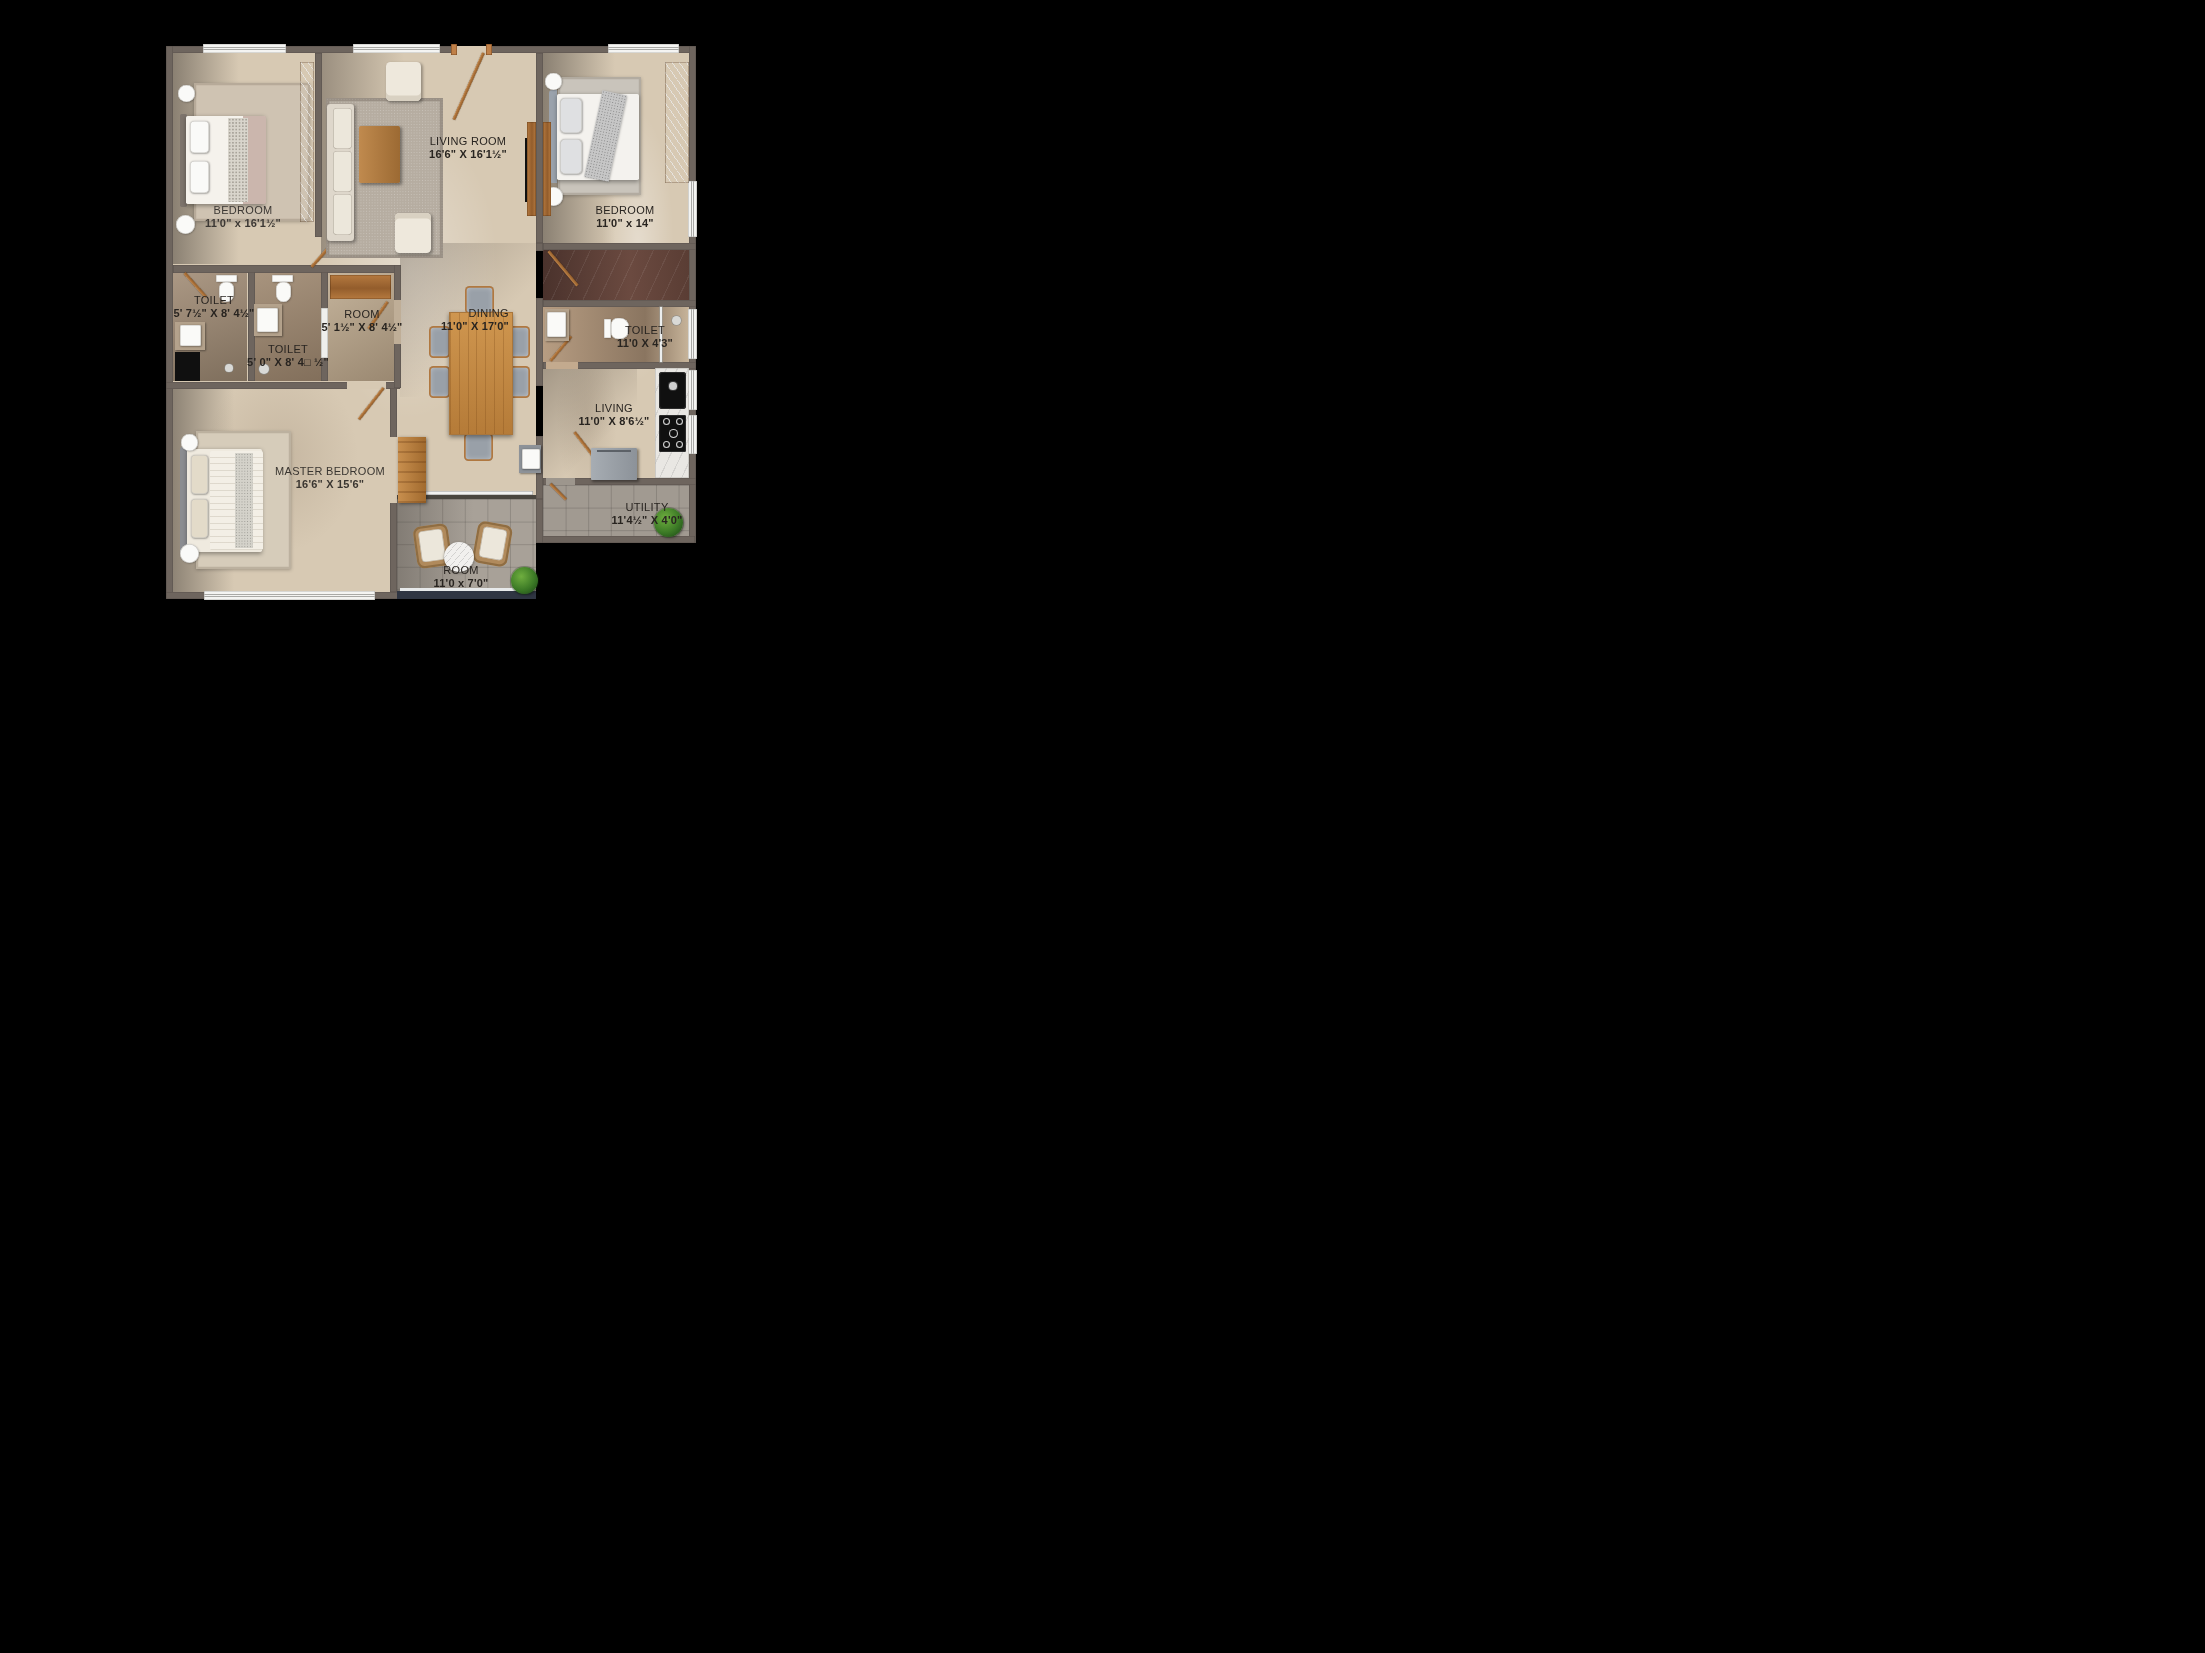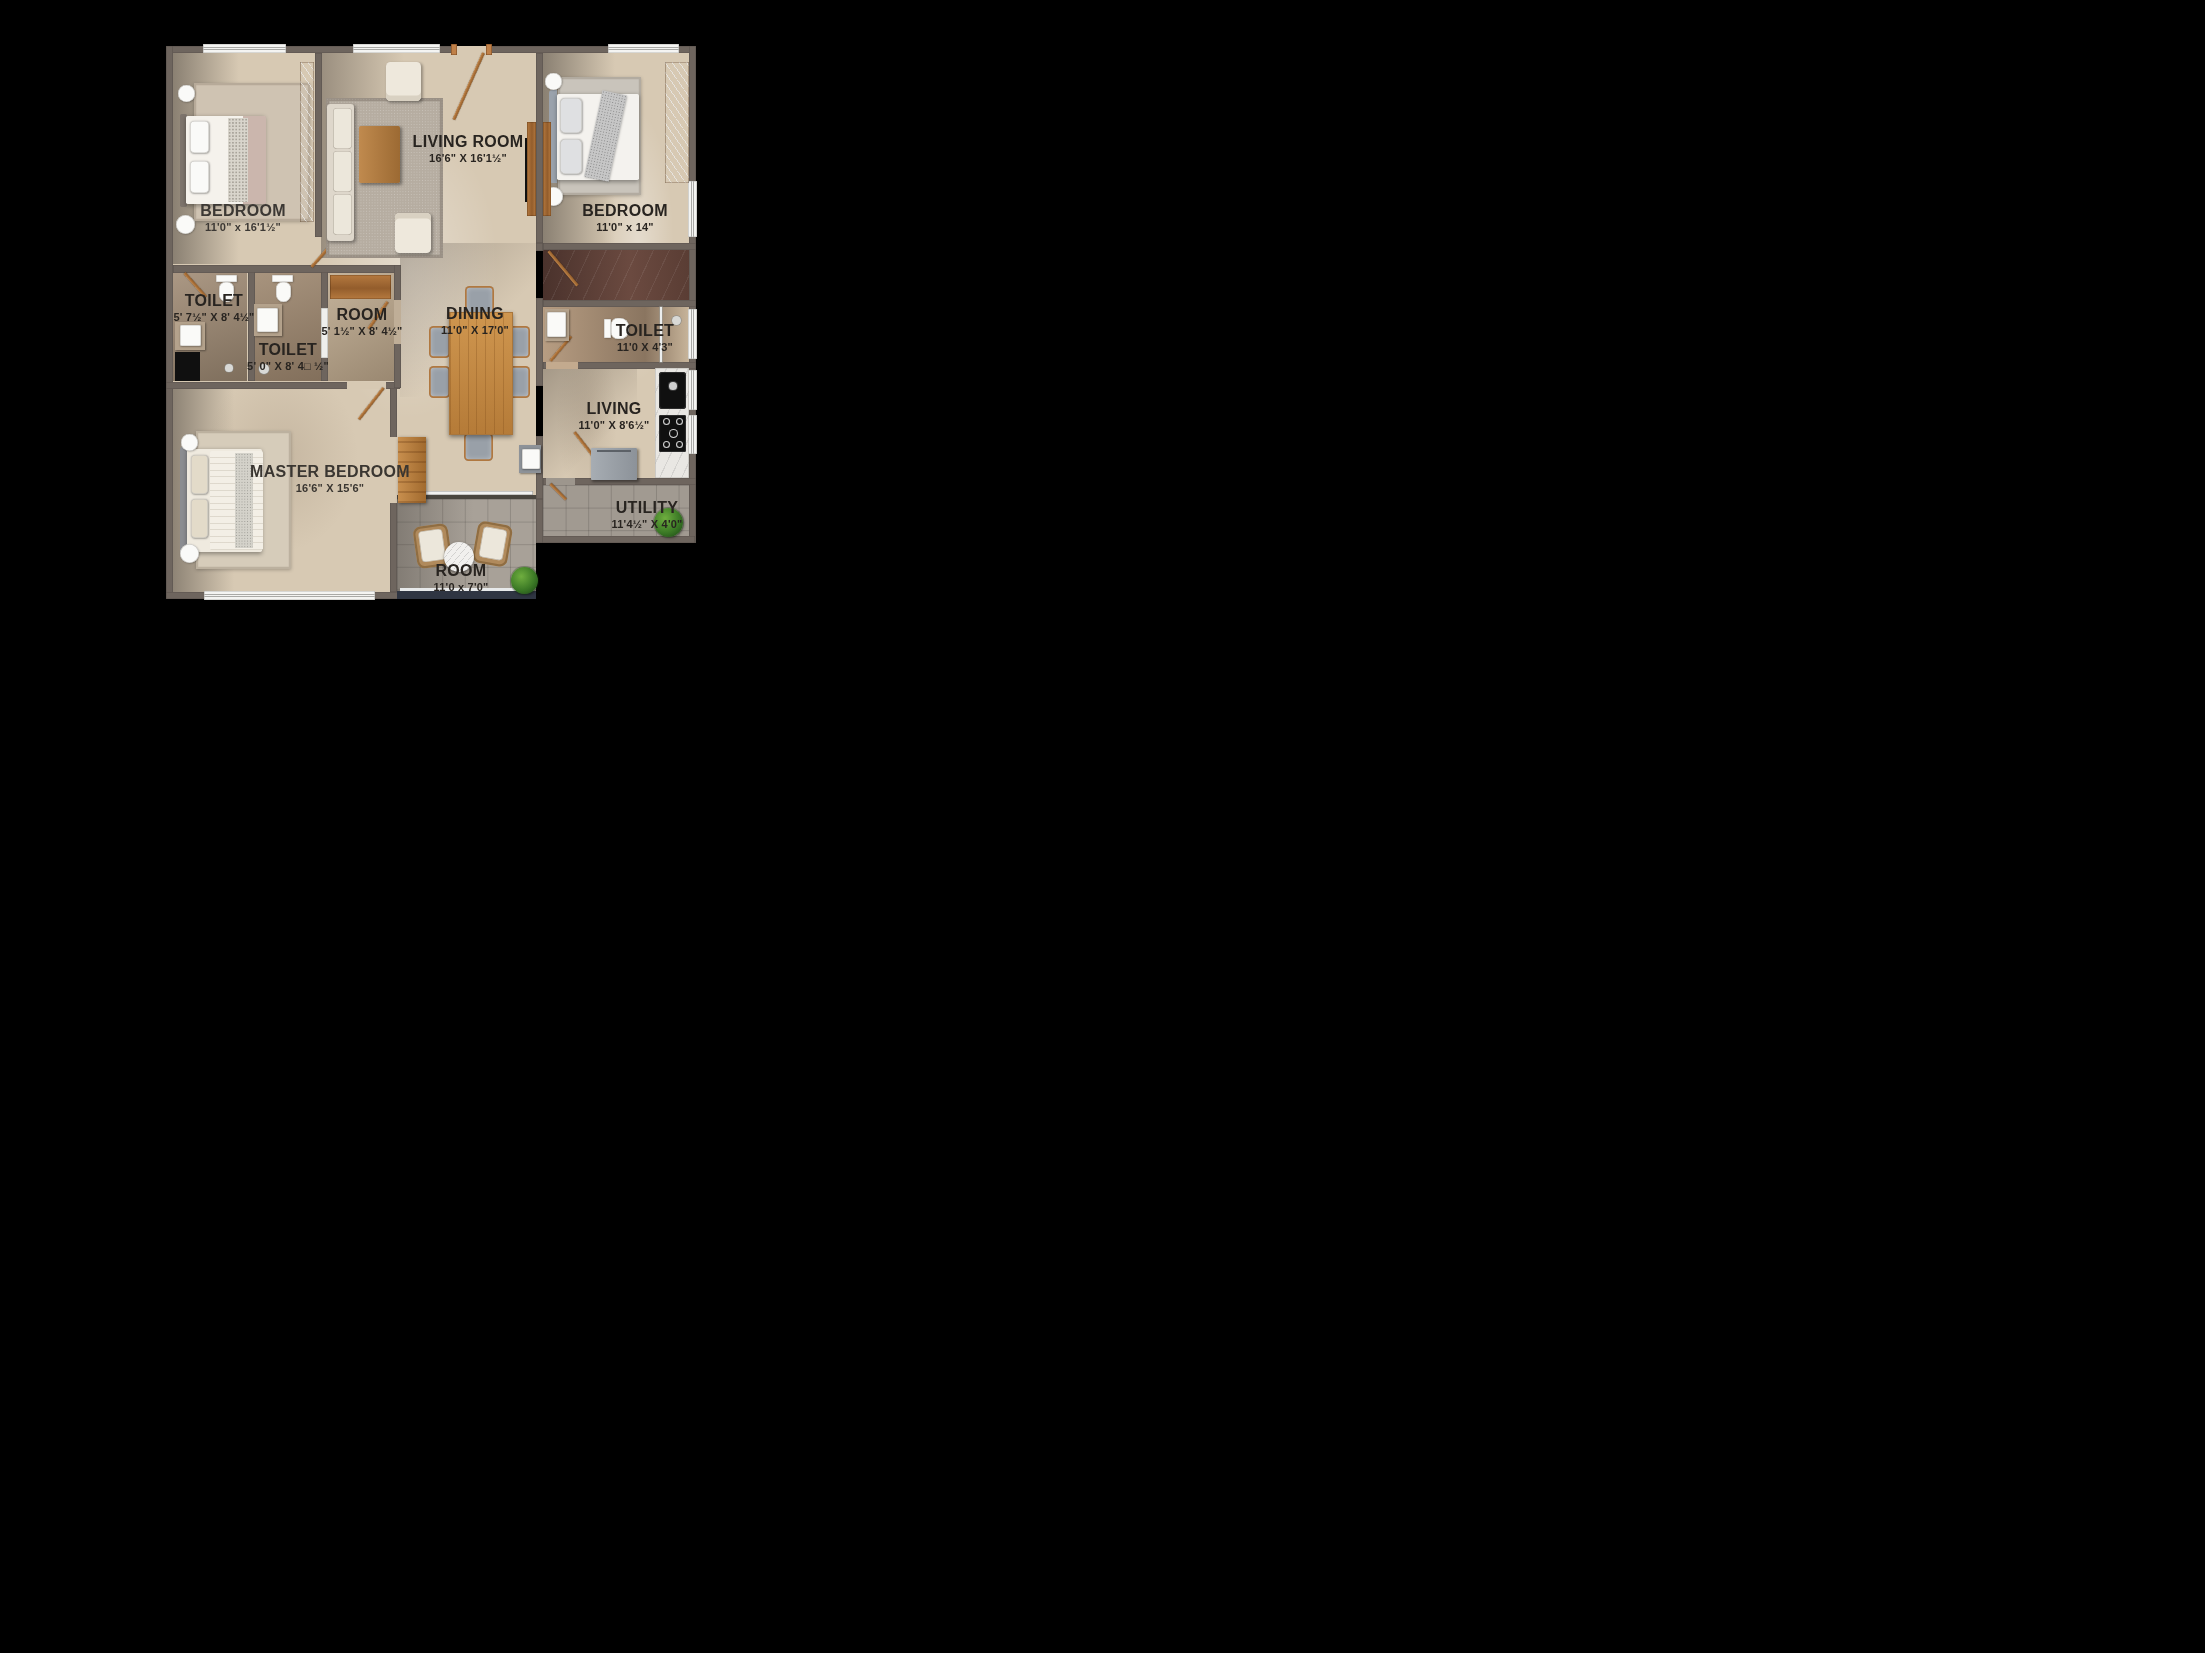--- a/index.html
+++ b/index.html
@@ -22,21 +22,21 @@
   .tile{background-image:
       linear-gradient(rgba(0,0,0,.14) 0.6px, transparent 0.6px),
       linear-gradient(90deg, rgba(0,0,0,.14) 0.6px, transparent 0.6px);
       background-size:22.6px 22.6px;background-color:#a19a91;}
   .shade{pointer-events:none;}
   .whitebox{background:#fafaf8;box-shadow:inset 0 0 0 0.6px #c4c2bd, 0.6px 0.6px 1.7px rgba(0,0,0,.3);border-radius:1.7px;}
   .circle{border-radius:50%;}
   .cushion{background:#ece7db;box-shadow:inset 0 0 0 0.6px rgba(120,110,95,.5);border-radius:3.9px;}
   .label{position:absolute;transform:translate(-50%,-50%);text-align:center;color:#282420;
          white-space:nowrap;z-index:40;line-height:1.22;}
-  .label .rname{font-size:16px;font-weight:700;letter-spacing:0.3px;}
+  .label .rname{font-size:11px;font-weight:400;letter-spacing:0.3px;}
   .label .rdims{font-size:11px;font-weight:700;letter-spacing:0.2px;}
   .doorleaf{background:linear-gradient(90deg,#c08448,#8f5a28);box-shadow:0 0 1.1px rgba(0,0,0,.5);}
   .stub{background:#c08048;box-shadow:inset 0 0 0 0.6px rgba(80,40,10,.6);}
   .plant{background:radial-gradient(circle at 38% 35%, #6fae3f, #3c7a26 55%, #24541a 85%);
          border-radius:50%;box-shadow:0 0 0 1.1px rgba(20,50,10,.25), 1.1px 1.1px 2.8px rgba(0,0,0,.4);}
   .chairGray{background:#99a0a8;box-shadow:inset 0 0 0 1.7px #b07840, inset 0 0 6.6px rgba(255,255,255,.55);border-radius:4.4px;}
   .black{background:#101010;}
 </style>
 </head>
 <body>
@@ -246,21 +246,21 @@
     <div class="rdims">5' 7½" X 8' 4½"</div>
   </div>
   <div class="label" style="left:288px;top:356px;">
     <div class="rname">TOILET</div>
     <div class="rdims">5' 0" X 8' 4□ ½"</div>
   </div>
   <div class="label" style="left:362px;top:321px;">
     <div class="rname">ROOM</div>
     <div class="rdims">5' 1½" X 8' 4½"</div>
   </div>
-  <div class="label" style="left:475px;top:320px;">
+  <div class="label" style="left:475px;top:320px;text-align:right;">
     <div class="rname">DINING</div>
     <div class="rdims">11'0" X 17'0"</div>
   </div>
   <div class="label" style="left:645px;top:337px;">
     <div class="rname">TOILET</div>
     <div class="rdims">11'0 X 4'3"</div>
   </div>
   <div class="label" style="left:614px;top:415px;">
     <div class="rname">LIVING</div>
     <div class="rdims">11'0" X 8'6½"</div>

